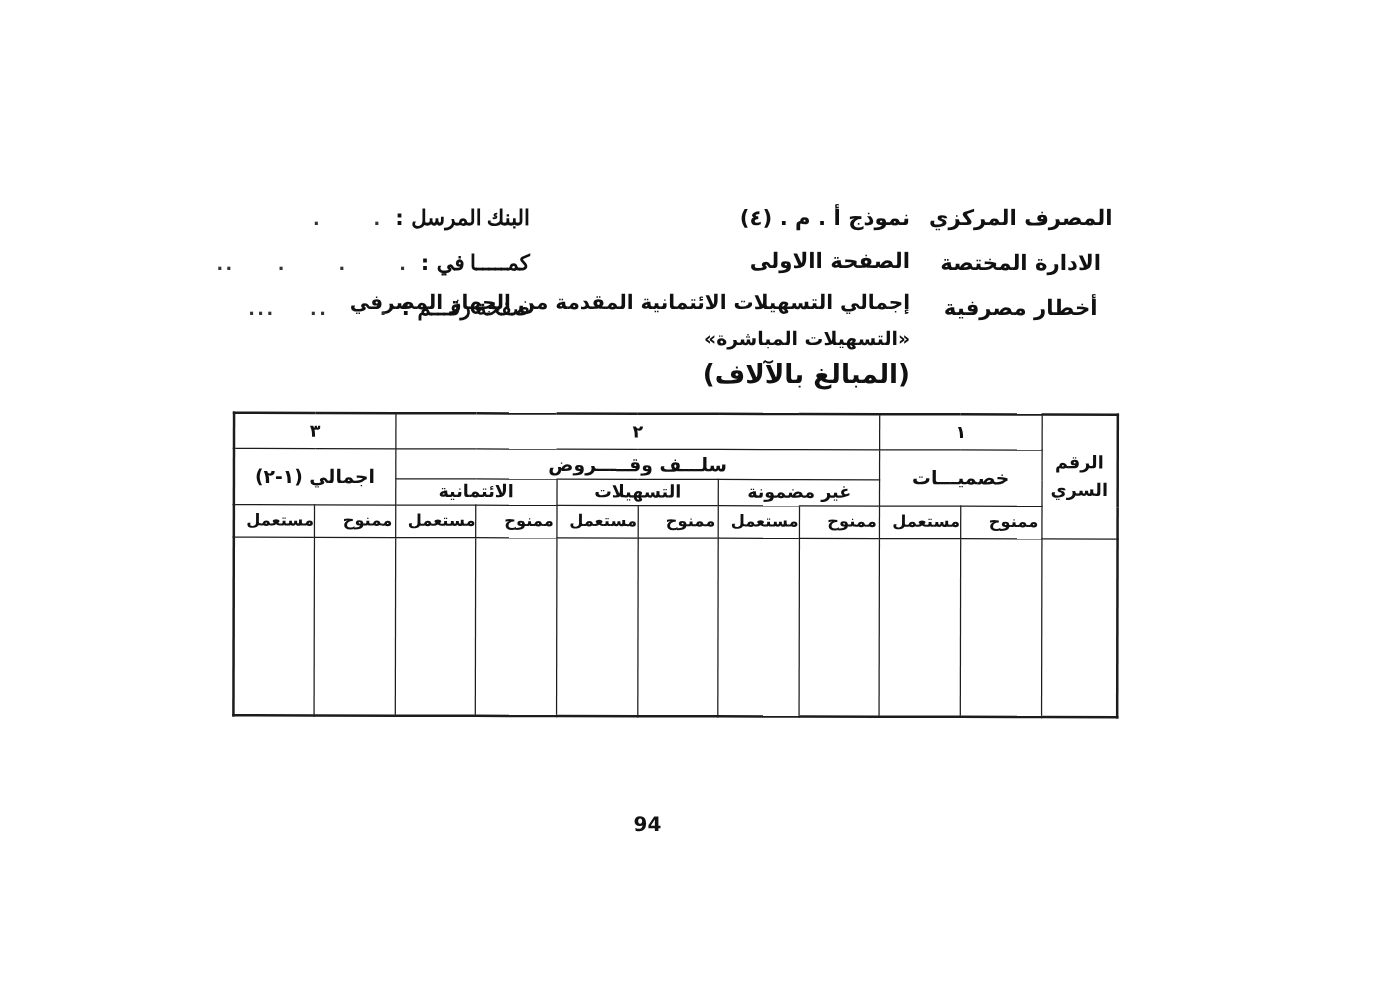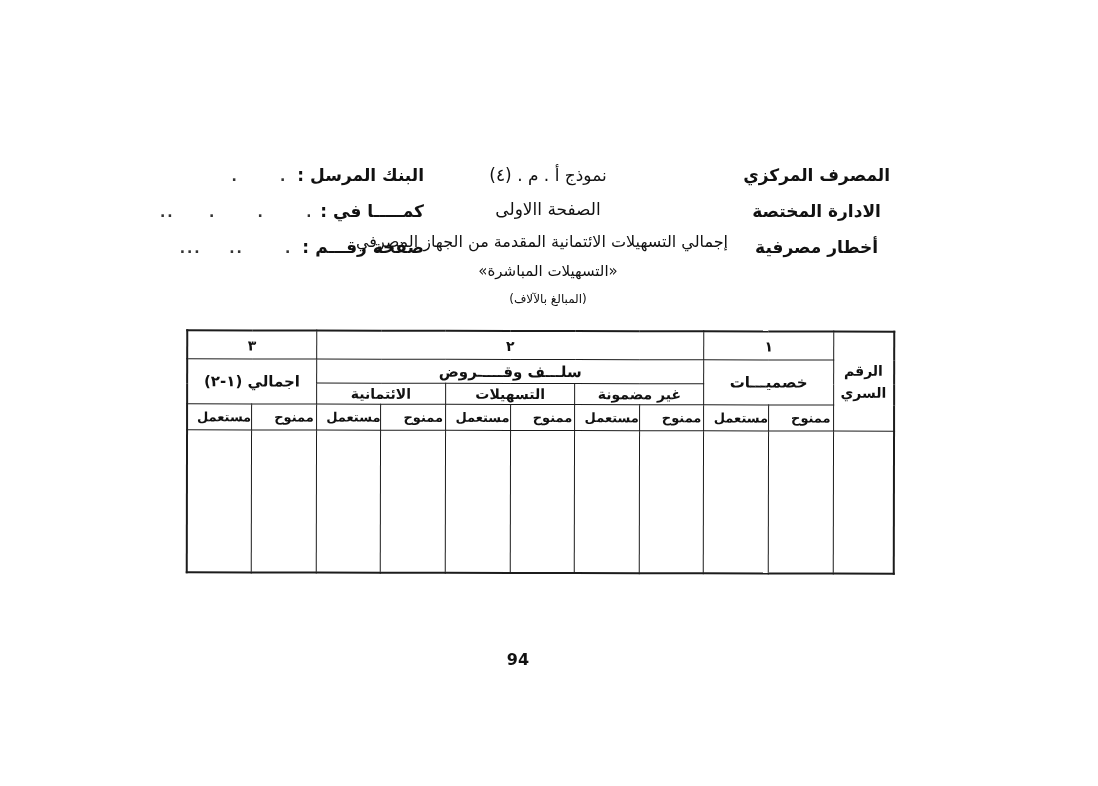--- a/index.html
+++ b/index.html
@@ -28,42 +28,42 @@
     font-size: 17px;
   }
   .hdr-right .line { height: 36px; line-height: 34px; white-space: nowrap; }
 
   
   .hdr-center {
     position: absolute;
     top: 158px;
     left: 368px;
     width: 360px;
-    text-align: center;
-    direction: rtl;
-    font-weight: normal;
+    text-align: right;
+    direction: rtl;
+    font-weight: bold;
   }
   .hdr-center .c1 { font-size: 17px; height: 36px; line-height: 34px; white-space: nowrap; }
   .hdr-center .c2 { font-size: 17px; height: 34px; line-height: 30px; white-space: nowrap; }
   .hdr-center .c3 { font-size: 16px; height: 30px; line-height: 28px; white-space: nowrap; }
   .hdr-center .c4 { font-size: 15px; height: 28px; line-height: 26px; white-space: nowrap; }
-  .hdr-center .c5 { font-size: 12px; height: 28px; line-height: 26px; white-space: nowrap; }
+  .hdr-center .c5 { font-size: 21px; height: 28px; line-height: 26px; white-space: nowrap; }
 
   
   .hdr-left {
     position: absolute;
     top: 158px;
     left: 160px;
     width: 264px;
     direction: rtl;
     font-weight: bold;
     font-size: 17px;
   }
   .fld { display: flex; direction: rtl; align-items: baseline; height: 36px; line-height: 34px; }
-  .fld-label { white-space: nowrap; }
+  .fld-label { white-space: nowrap; font-family: Liberation Serif, serif; }
   .fld-colon { margin: 0 6px 0 10px; }
   .fld-dots {
     flex: 1;
     direction: ltr;
     text-align: right;
     white-space: pre;
     font-size: 14px;
     color: #333;
     letter-spacing: 2px;
     overflow: hidden;

